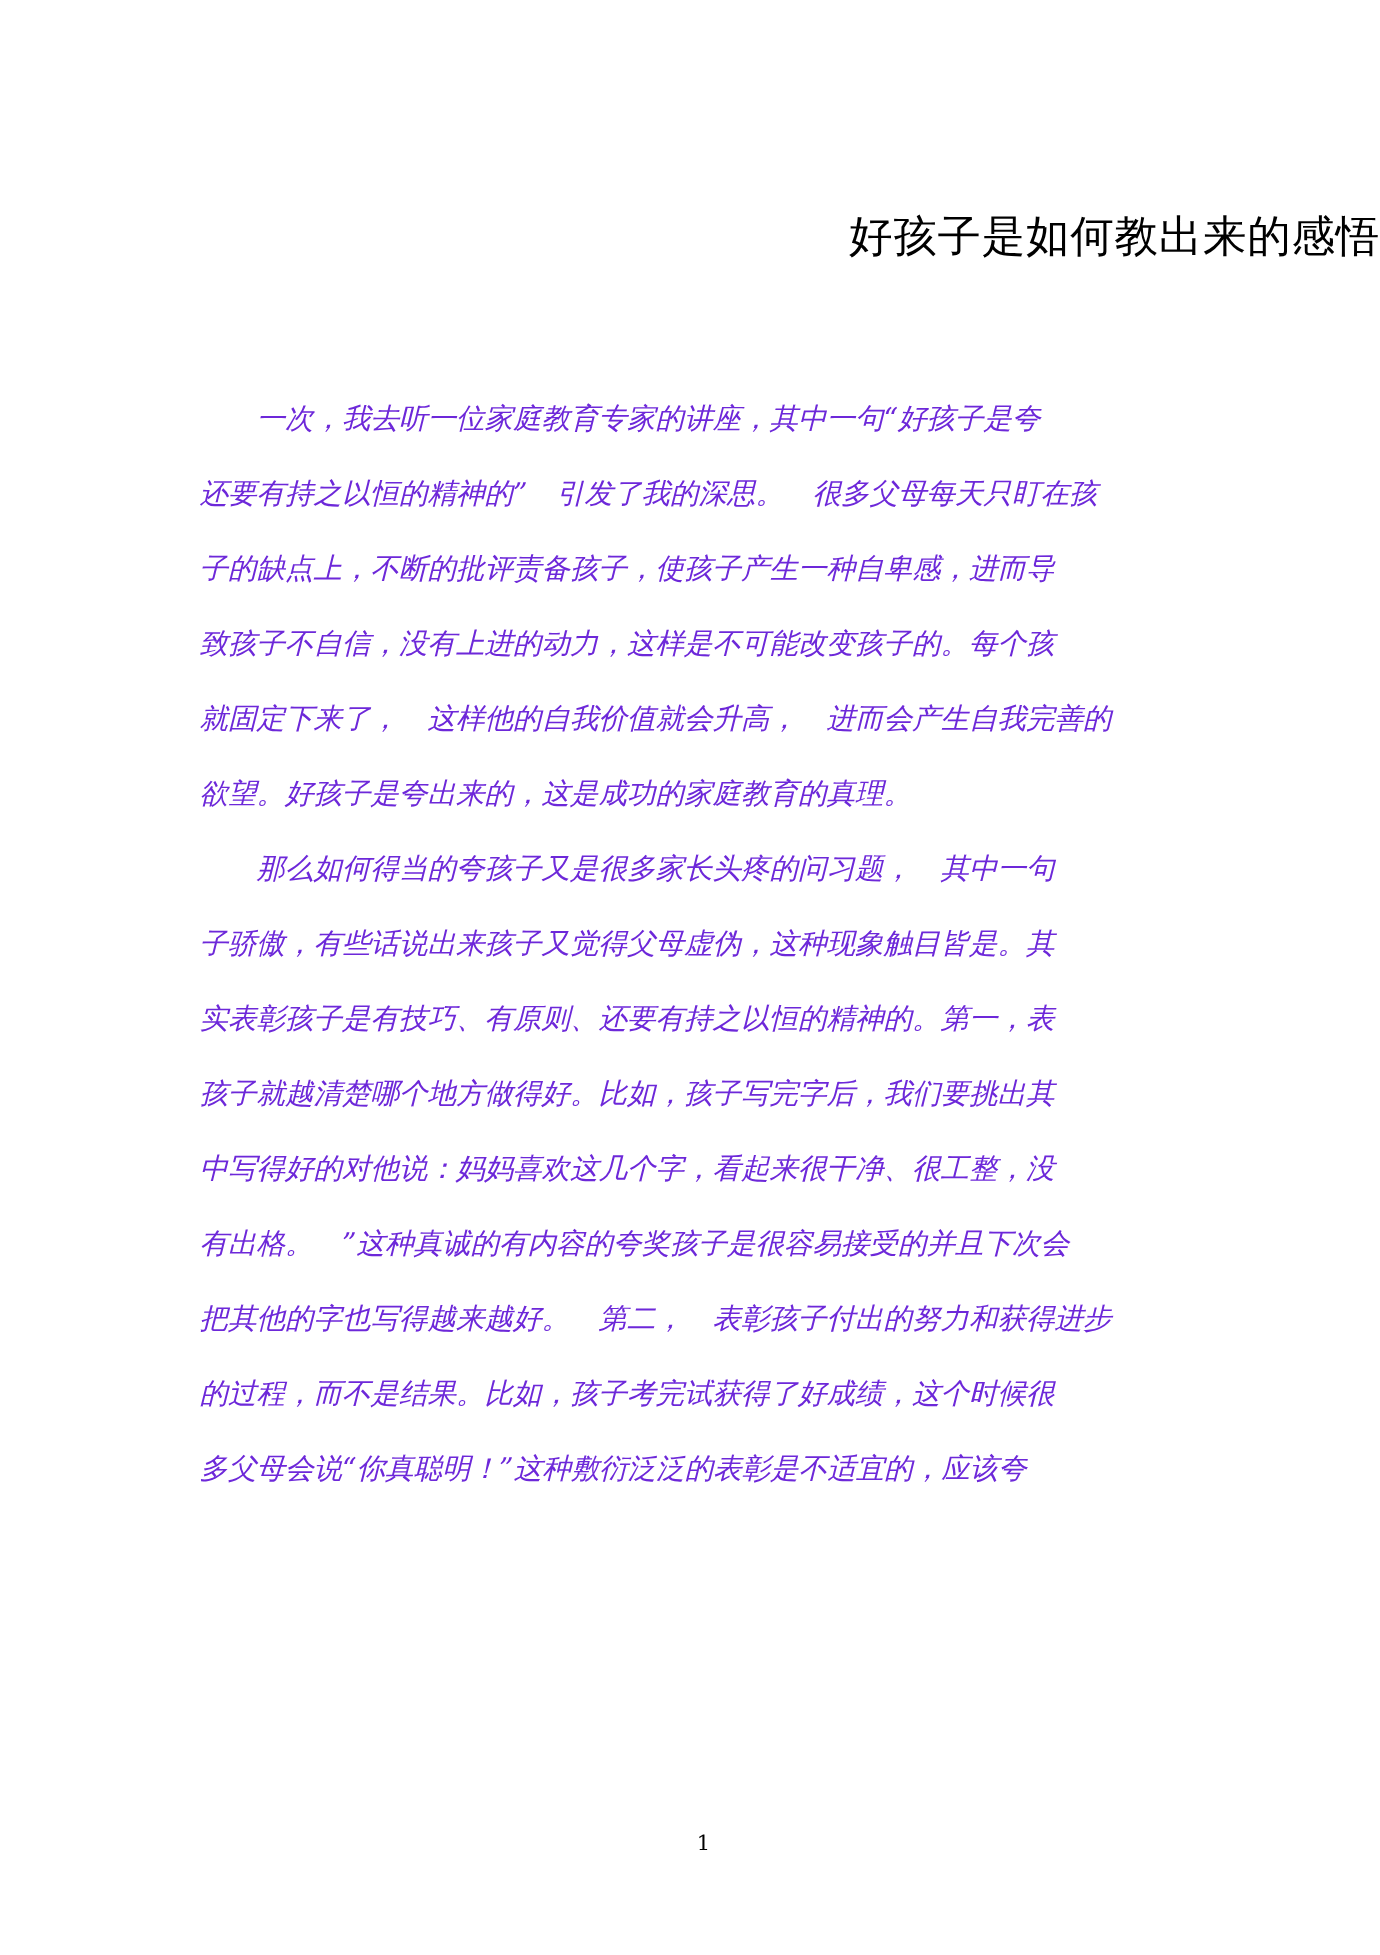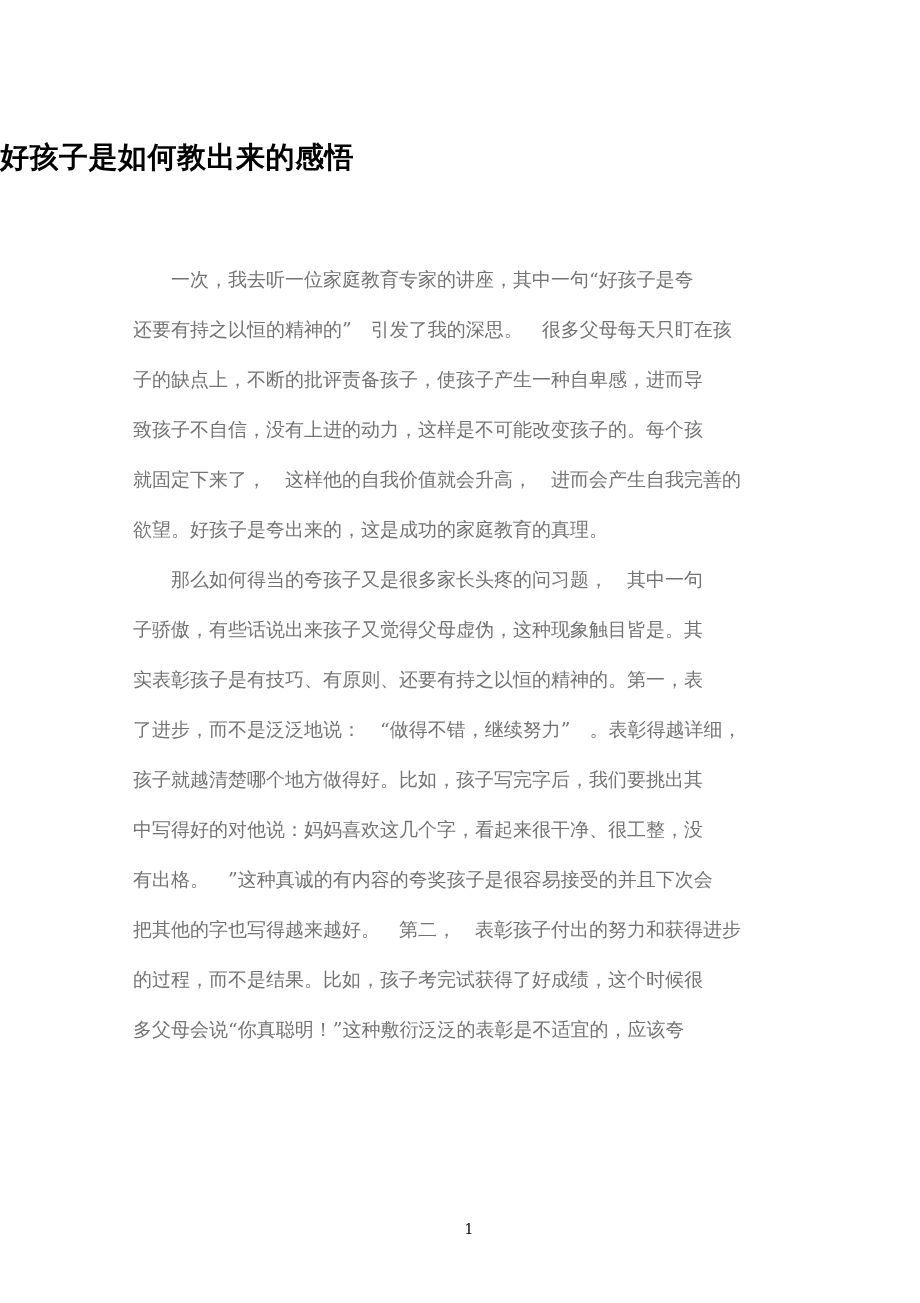--- a/index.html
+++ b/index.html
@@ -21,39 +21,40 @@
     width: 920px;
     height: 1303px;
     background: #ffffff;
   }
   .doc-title {
     position: absolute;
     top: 138px;
     left: 0;
     width: 920px;
     margin: 0;
-    text-align: left;
+    text-align: right;
     font-size: 29px;
-    font-weight: bold;
+    font-weight: normal;
     letter-spacing: 0.5px;
     color: #000000;
     white-space: pre;
   }
   .doc-body {
     position: absolute;
     top: 254px;
     left: 133px;
     width: 660px;
   }
   .text-line {
     height: 50px;
     line-height: 50px;
     font-size: 19px;
-    color: #737373;
+    color: #6d28d9;
     white-space: pre;
+    font-style: italic;
   }
   .page-number {
     position: absolute;
     top: 1220px;
     left: 0;
     width: 938px; 
     text-align: center;
     font-size: 14px;
     line-height: 18px;
     color: #000000;
@@ -68,21 +69,20 @@
   <div class="doc-body" id="doc-body">
       <div class="text-line">　　一次，我去听一位家庭教育专家的讲座，其中一句“好孩子是夸</div>
       <div class="text-line">还要有持之以恒的精神的”　引发了我的深思。　很多父母每天只盯在孩</div>
       <div class="text-line">子的缺点上，不断的批评责备孩子，使孩子产生一种自卑感，进而导</div>
       <div class="text-line">致孩子不自信，没有上进的动力，这样是不可能改变孩子的。每个孩</div>
       <div class="text-line">就固定下来了，　这样他的自我价值就会升高，　进而会产生自我完善的</div>
       <div class="text-line">欲望。好孩子是夸出来的，这是成功的家庭教育的真理。</div>
       <div class="text-line">　　那么如何得当的夸孩子又是很多家长头疼的问习题，　其中一句</div>
       <div class="text-line">子骄傲，有些话说出来孩子又觉得父母虚伪，这种现象触目皆是。其</div>
       <div class="text-line">实表彰孩子是有技巧、有原则、还要有持之以恒的精神的。第一，表</div>
-      <div class="text-line">了进步，而不是泛泛地说：　“做得不错，继续努力”　。表彰得越详细，</div>
       <div class="text-line">孩子就越清楚哪个地方做得好。比如，孩子写完字后，我们要挑出其</div>
       <div class="text-line">中写得好的对他说：妈妈喜欢这几个字，看起来很干净、很工整，没</div>
       <div class="text-line">有出格。　”这种真诚的有内容的夸奖孩子是很容易接受的并且下次会</div>
       <div class="text-line">把其他的字也写得越来越好。　第二，　表彰孩子付出的努力和获得进步</div>
       <div class="text-line">的过程，而不是结果。比如，孩子考完试获得了好成绩，这个时候很</div>
       <div class="text-line">多父母会说“你真聪明！”这种敷衍泛泛的表彰是不适宜的，应该夸</div>
     </div>
 
   <div class="page-number">1</div>
 </div>

